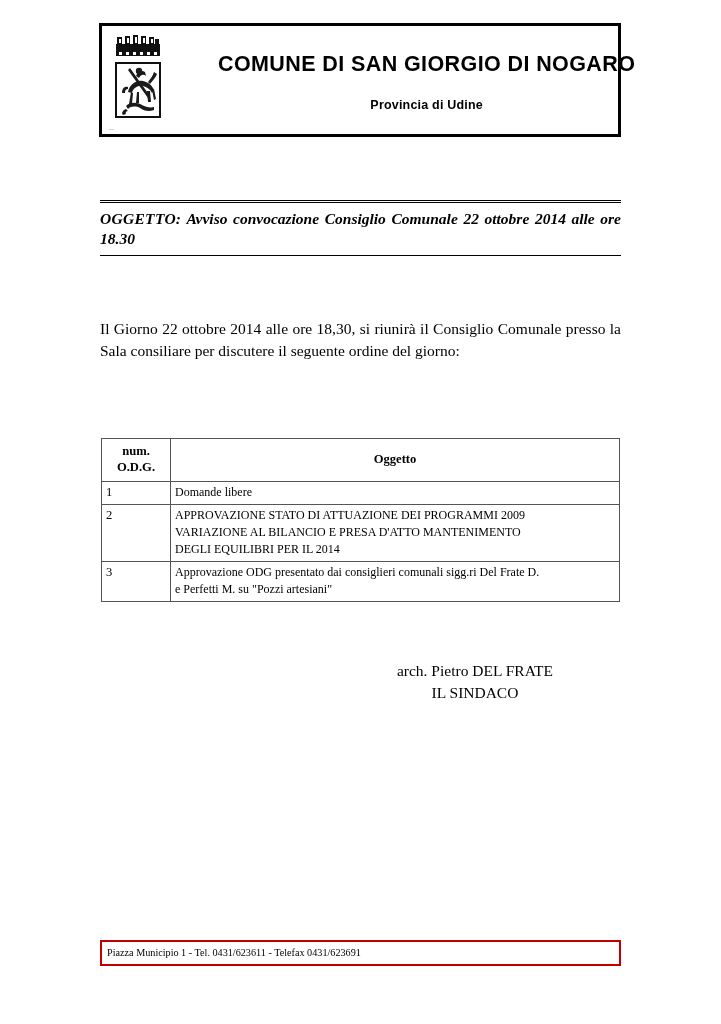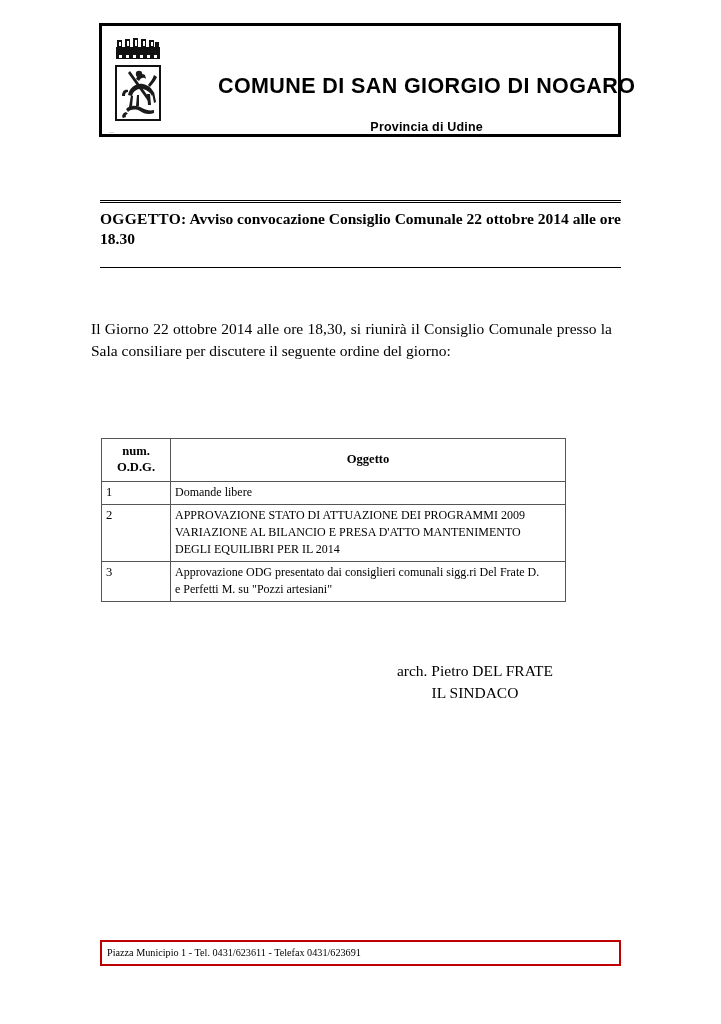--- a/index.html
+++ b/index.html
@@ -32,21 +32,21 @@
     left: 99px;
     top: 23px;
     width: 522px;
     height: 114px;
     border: 3px solid #000000;
     box-sizing: border-box;
     background: #ffffff;
   }
   .letterhead-inner {
     display: flex;
-    align-items: flex-end;
+    align-items: flex-start;
     height: 100%;
     gap: 44px;
   }
   .crest-wrap {
     width: 72px;
     flex: 0 0 72px;
     padding: 4px 0 0 4px;
     box-sizing: border-box;
   }
   .crest {
@@ -81,52 +81,53 @@
   }
 
   
   .subject-block {
     position: absolute;
     left: 100px;
     top: 200px;
     width: 521px;
     border-top: 3px double #000000;
     border-bottom: 1px solid #000000;
-    padding: 6px 0 17px 0;
+    padding: 6px 0 5px 0;
     box-sizing: content-box;
+    font-style: italic;
   }
   .subject-line {
     font-size: 15.5px;
     font-weight: bold;
     line-height: 1.32;
     text-align: justify;
     text-justify: inter-word;
   }
   .subject-line .lead {
     letter-spacing: 0.3px;
   }
 
   
   .body-par {
     position: absolute;
-    left: 91px;
+    left: 100px;
     top: 318px;
     width: 521px;
     font-size: 15.5px;
     line-height: 1.45;
     text-align: justify;
     text-justify: inter-word;
   }
 
   
   .agenda-table {
     position: absolute;
     left: 101px;
     top: 438px;
-    width: 465px;
+    width: 519px;
     border-collapse: collapse;
     table-layout: fixed;
     font-size: 12.6px;
   }
   .agenda-table td, .agenda-table th {
     border: 1px solid #555555;
     vertical-align: top;
     padding: 2px 4px 3px 4px;
   }
   .agenda-table th {

